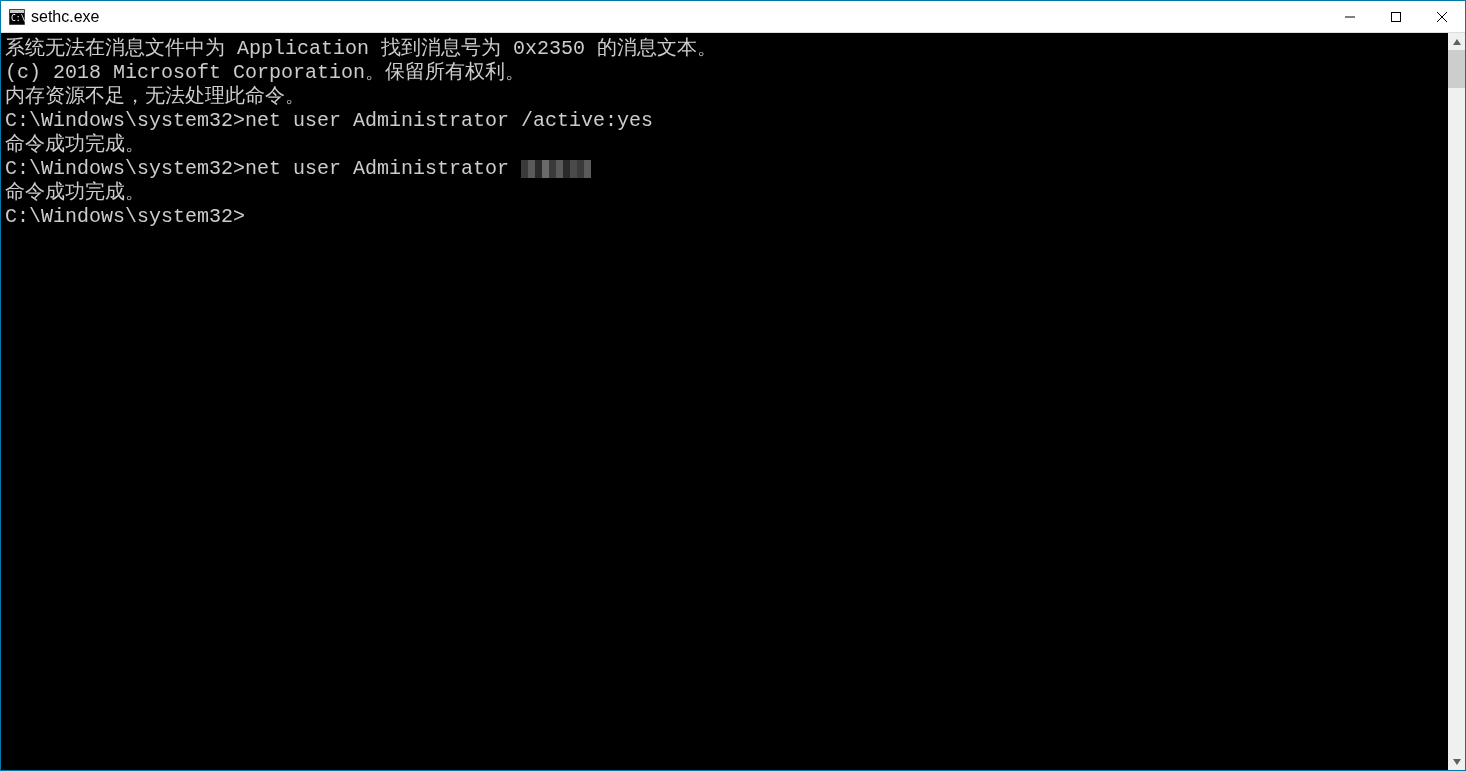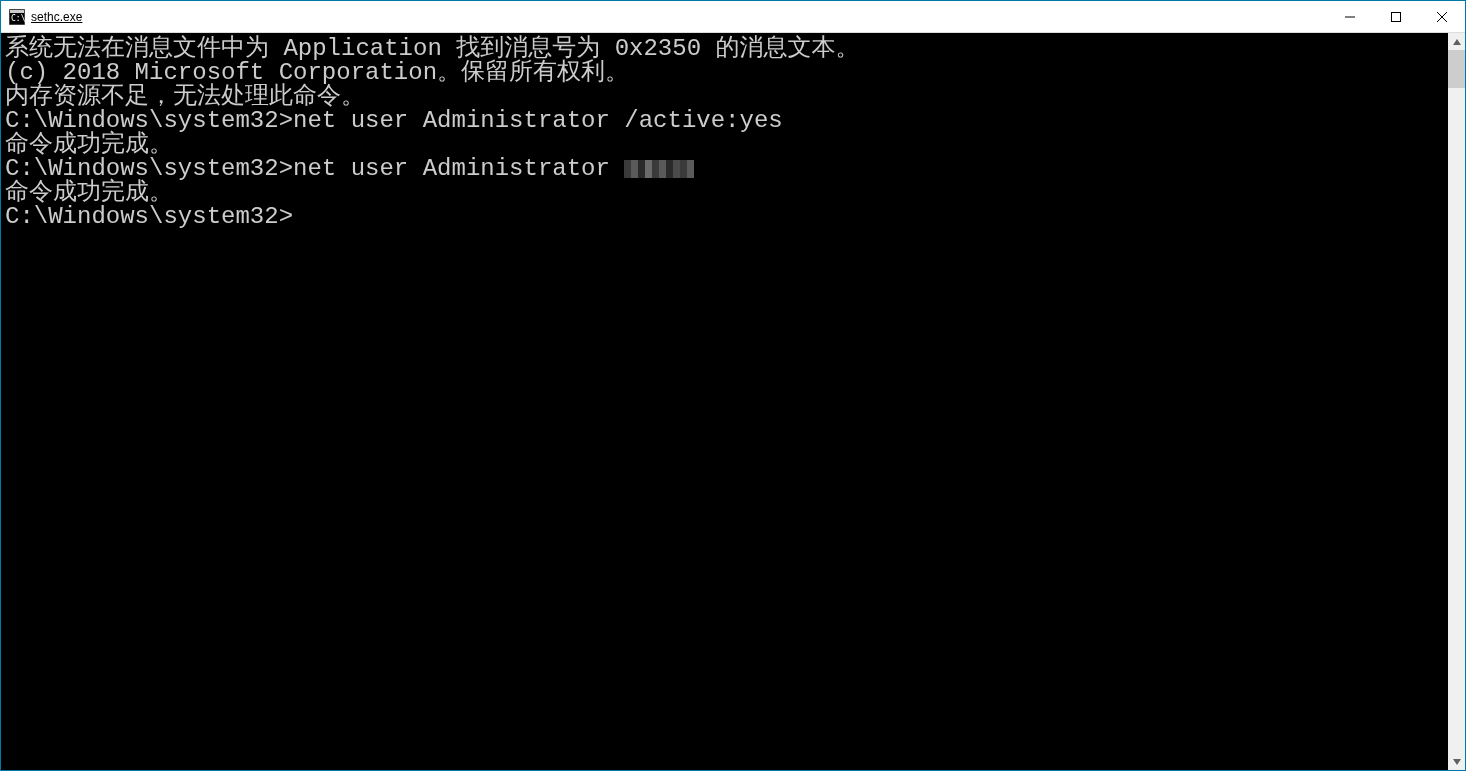--- a/index.html
+++ b/index.html
@@ -26,23 +26,22 @@
       gap: 6px;
     }
     .app-icon {
       width: 16px;
       height: 16px;
       display: inline-flex;
       align-items: center;
       justify-content: center;
     }
     .app-title {
-      font-size: 12px;
+      font-size: 16px;
       color: #000;
-      text-decoration: underline;
     }
     .window-controls {
       display: flex;
       height: 100%;
     }
     .win-btn {
       width: 46px;
       height: 100%;
       display: inline-flex;
       align-items: center;
@@ -56,21 +55,21 @@
       position: relative;
       height: calc(100% - 32px);
       background: #000;
       display: flex;
     }
     .console {
       flex: 1;
       background: #000;
       color: #ccc;
       font-family: "NSimSun", "SimSun", Consolas, "Courier New", monospace;
-      font-size: 24px;
+      font-size: 20px;
       line-height: 24px;
       padding: 4px 4px 4px 4px;
       white-space: pre;
       overflow: hidden;
     }
     .scrollbar {
       width: 17px;
       background: #f0f0f0;
       position: relative;
       display: flex;

